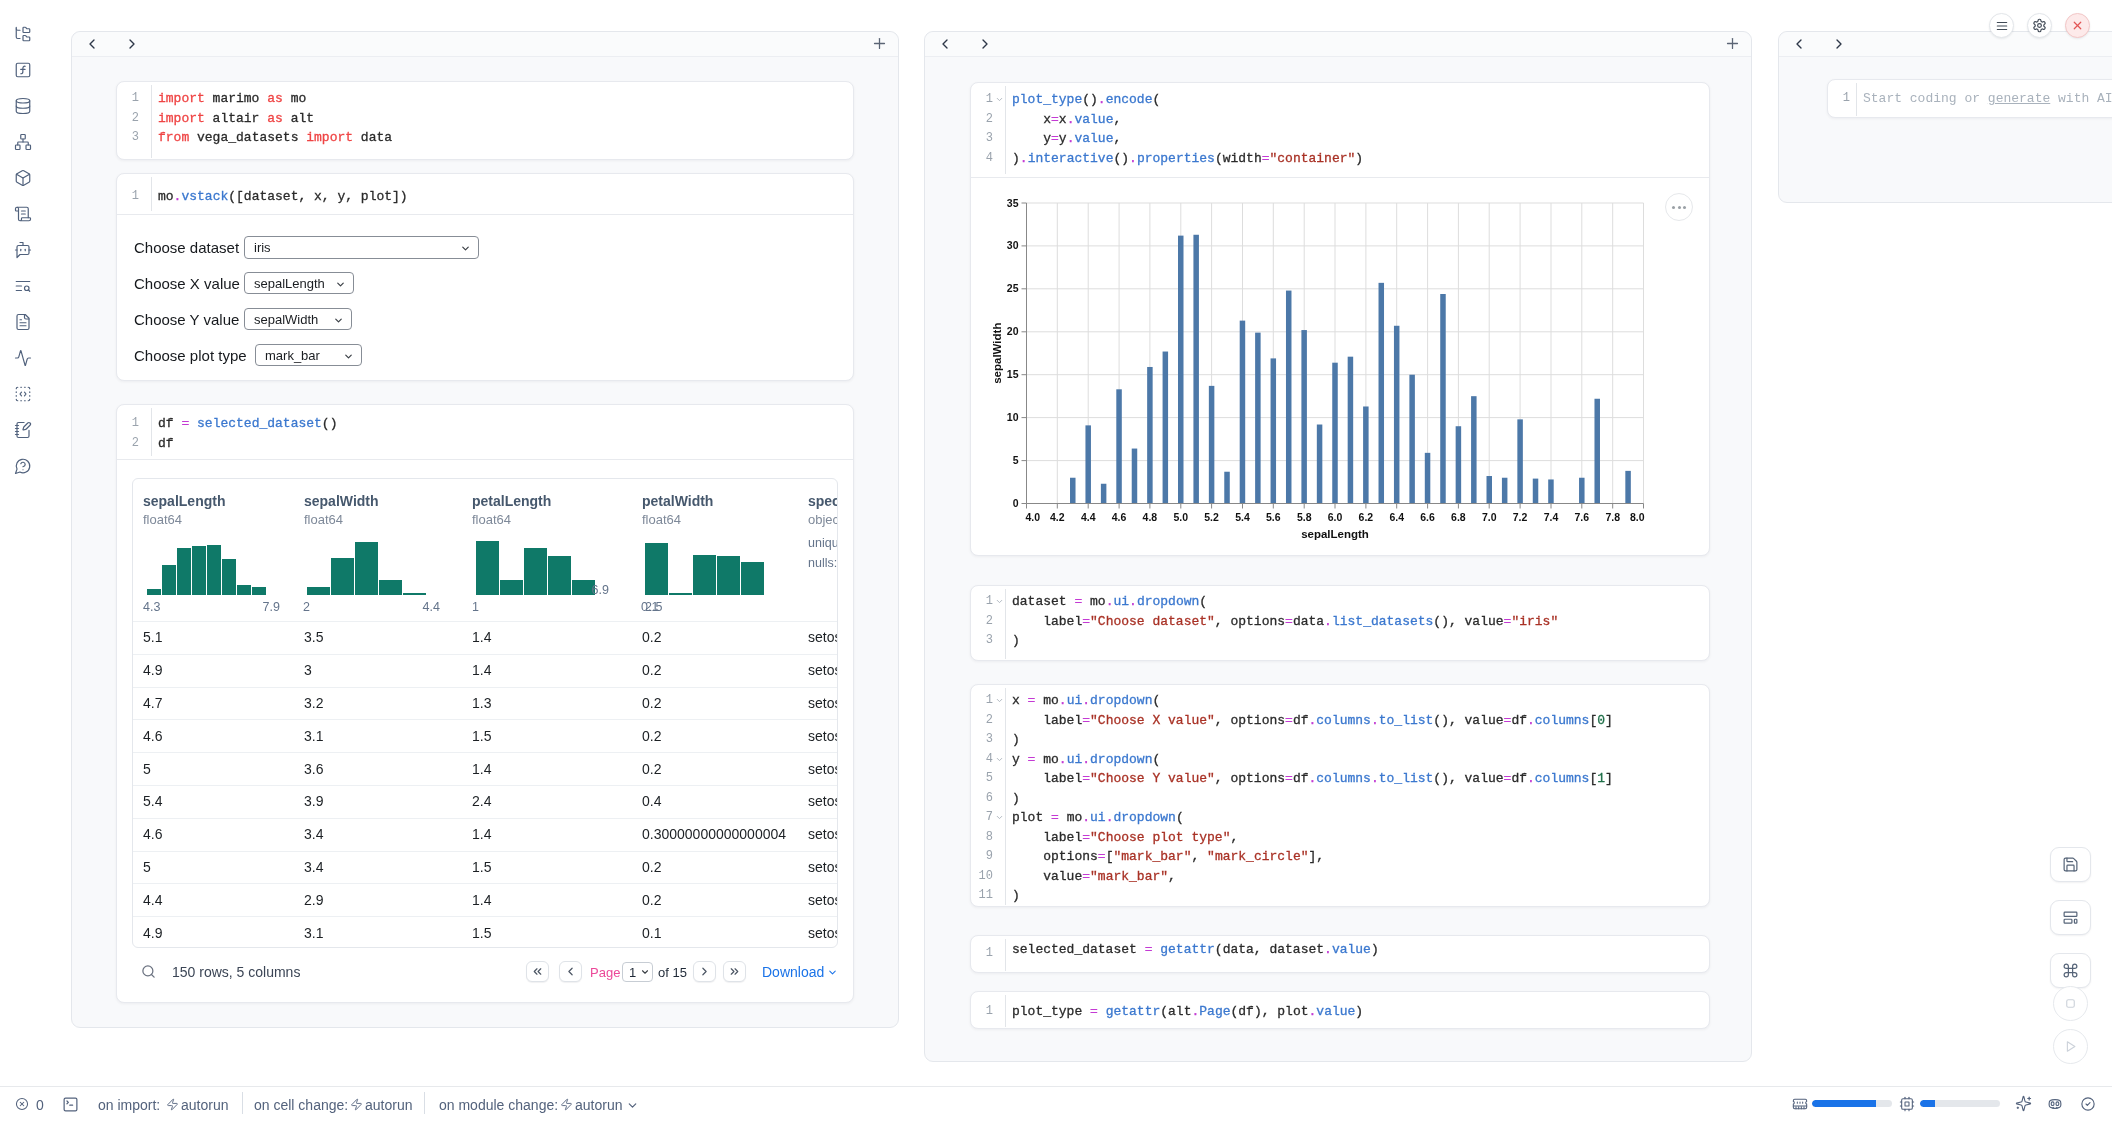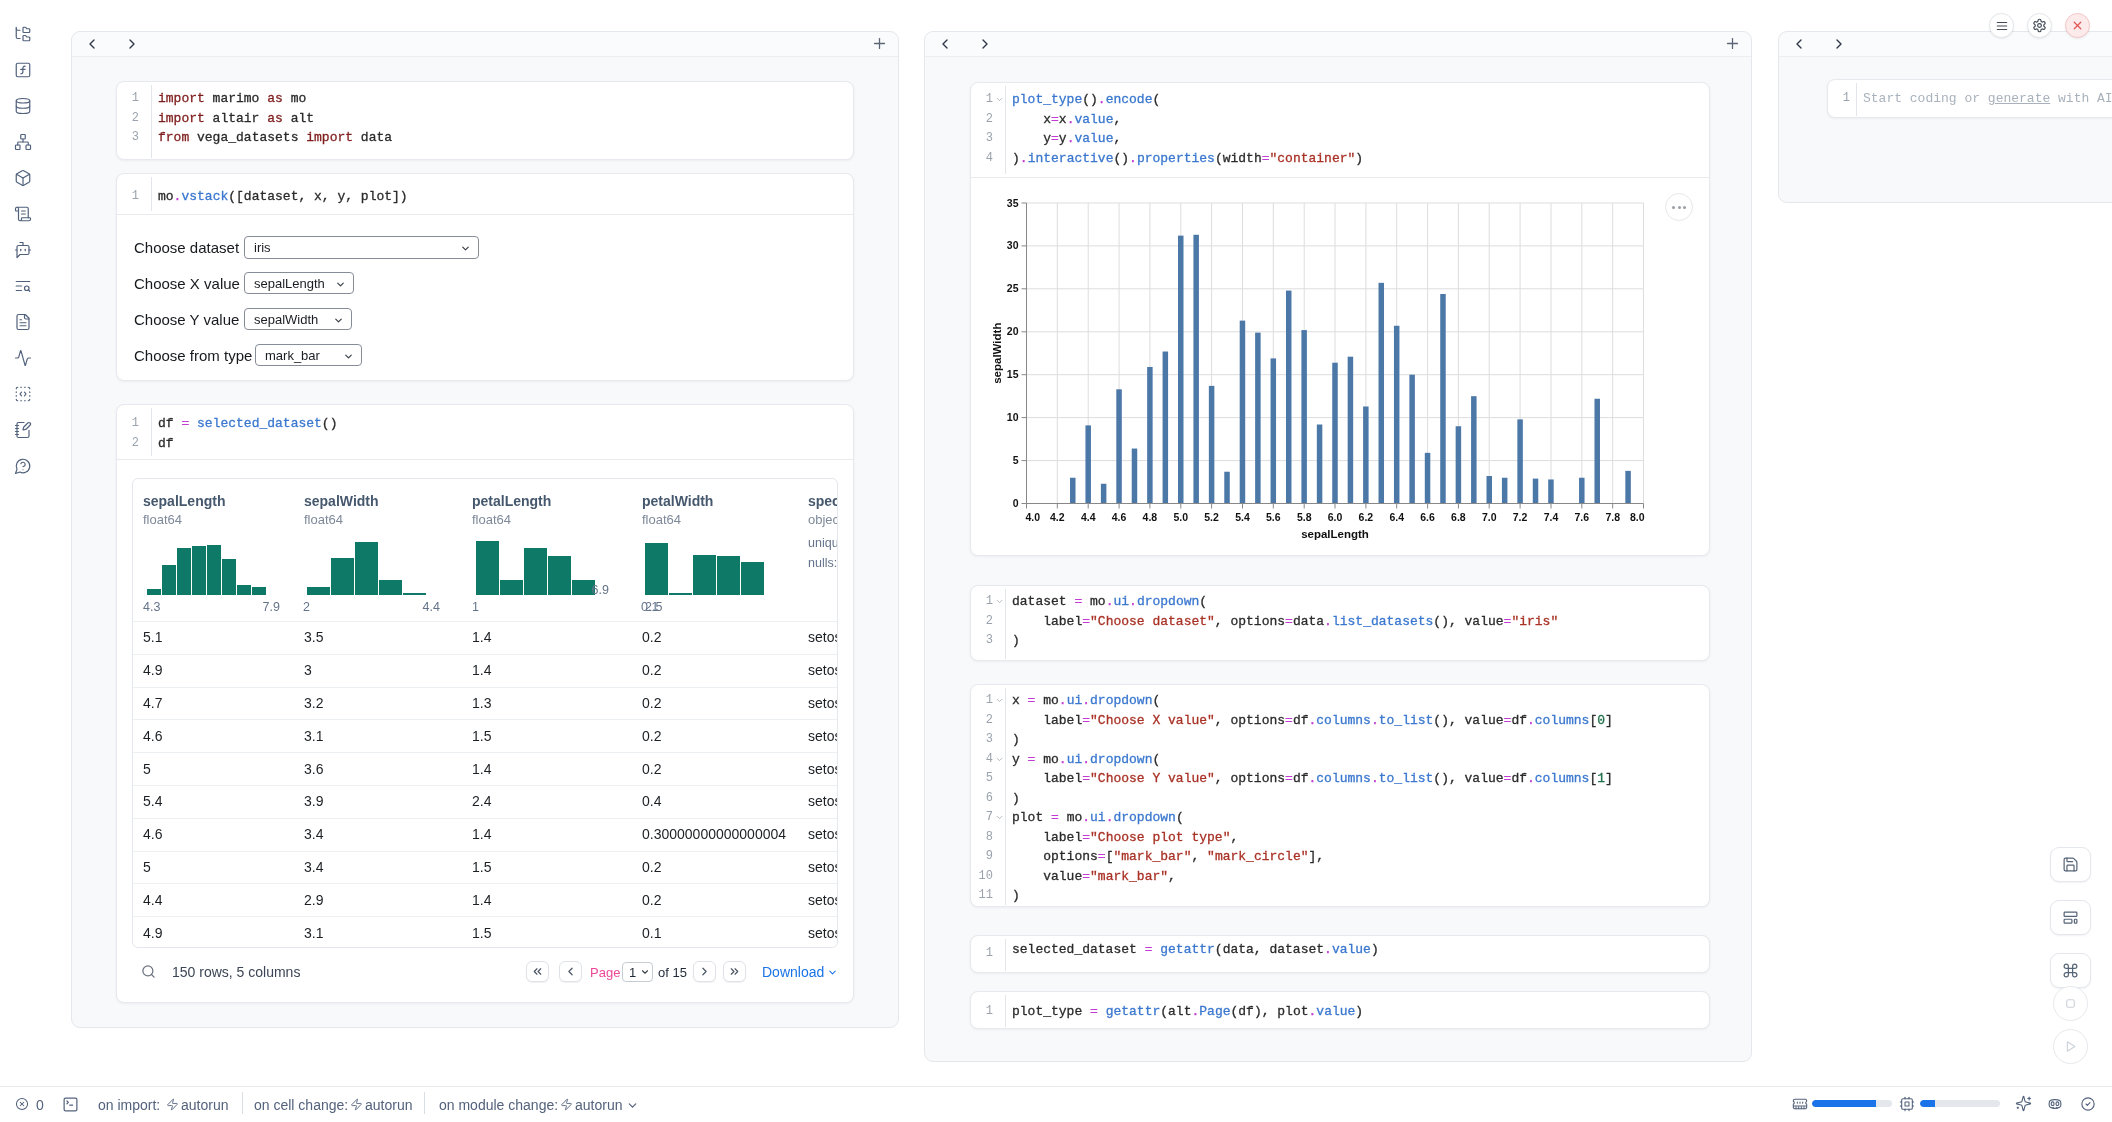--- a/index.html
+++ b/index.html
@@ -7,21 +7,21 @@
 .panel { position:absolute; background:#f8f9fb; border:1px solid #e4e7ec; border-radius:9px; }
 .phead { position:absolute; left:0; right:0; top:0; height:25px; background:#fafbfc;
   border-bottom:1px solid #eceef2; border-radius:9px 9px 0 0; }
 .cell { position:absolute; background:#fff; border:1px solid #e7e9ee; border-radius:8px;
   box-shadow:0 1px 3px rgba(16,24,40,.05); overflow:hidden; }
 .code { position:absolute; font-family:"Liberation Mono", monospace; font-size:13px;
   line-height:19.5px; white-space:pre; color:#2b2b2b; -webkit-text-stroke:0.3px currentColor; }
 .lns  { position:absolute; font-family:"Liberation Mono", monospace; font-size:12px;
   line-height:19.5px; color:#9aa3ad; text-align:right; white-space:pre; }
 .gutline { position:absolute; width:1px; background:#e2e5e9; }
-.kw{color:#7f1d1d;} .fn{color:#3b78cf;} .op{color:#c43bd4;} .st{color:#a93226;} .nu{color:#1f7049;}
+.kw{color:#ef4444;} .fn{color:#3b78cf;} .op{color:#c43bd4;} .st{color:#a93226;} .nu{color:#1f7049;}
 .lbl { position:absolute; font-size:15px; color:#16191d; }
 .sel { position:absolute; background:#fff; border:1px solid #878d96; border-radius:4px;
   font-size:13px; color:#1a1d21; display:flex; align-items:center; padding-left:9px; }
 .hdr { position:absolute; font-weight:bold; font-size:14px; color:#46586d; }
 .typ { position:absolute; font-size:13px; color:#7e8999; }
 .axl { position:absolute; font-size:12.5px; color:#64748b; }
 .cellv { position:absolute; font-size:14px; color:#1c2024; }
 .rowline { position:absolute; height:1px; background:#edf0f3; }
 .pbtn { position:absolute; background:#fff; border:1px solid #dfe3e8; border-radius:6px;
   box-shadow:0 1px 1px rgba(16,24,40,.06); display:flex; align-items:center; justify-content:center; }
@@ -179,21 +179,21 @@
         <path d="m6 9 6 6 6-6"></path>
       </svg></div>
     <div class="lbl" style="left:17px;top:101px">Choose X value</div>
     <div class="sel" style="left:127px;top:98px;width:110px;height:22px">sepalLength<svg style="position:absolute;right:7px;top:6px" width="11" height="11" viewBox="0 0 24 24" fill="none" stroke="#3a3f45" stroke-width="2.6" stroke-linecap="round" stroke-linejoin="round">
         <path d="m6 9 6 6 6-6"></path>
       </svg></div>
     <div class="lbl" style="left:17px;top:137px">Choose Y value</div>
     <div class="sel" style="left:127px;top:134px;width:108px;height:22px">sepalWidth<svg style="position:absolute;right:7px;top:6px" width="11" height="11" viewBox="0 0 24 24" fill="none" stroke="#3a3f45" stroke-width="2.6" stroke-linecap="round" stroke-linejoin="round">
         <path d="m6 9 6 6 6-6"></path>
       </svg></div>
-    <div class="lbl" style="left:17px;top:173px">Choose from type</div>
+    <div class="lbl" style="left:17px;top:173px">Choose plot type</div>
     <div class="sel" style="left:138px;top:170px;width:107px;height:22px">mark_bar<svg style="position:absolute;right:7px;top:6px" width="11" height="11" viewBox="0 0 24 24" fill="none" stroke="#3a3f45" stroke-width="2.6" stroke-linecap="round" stroke-linejoin="round">
         <path d="m6 9 6 6 6-6"></path>
       </svg></div>
   </div>
 <div class="cell" style="left:116px;top:404px;width:738px;height:599px">
     <div class="lns" style="left:0;top:9px;width:22px">1
 2</div>
     <div class="gutline" style="left:34px;top:3px;height:48px"></div>
     <div class="code" style="left:41px;top:9px;right:4px">df <span class="op">=</span> <span class="fn">selected_dataset</span>()
 df</div>

